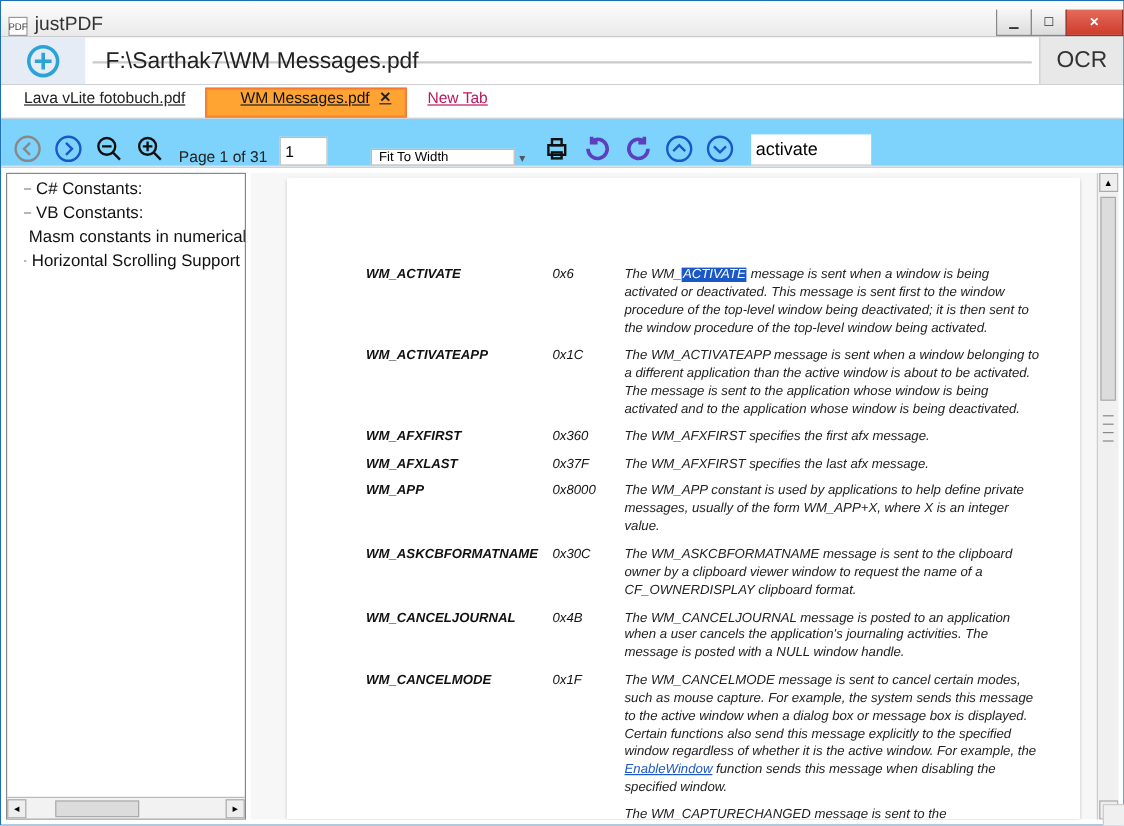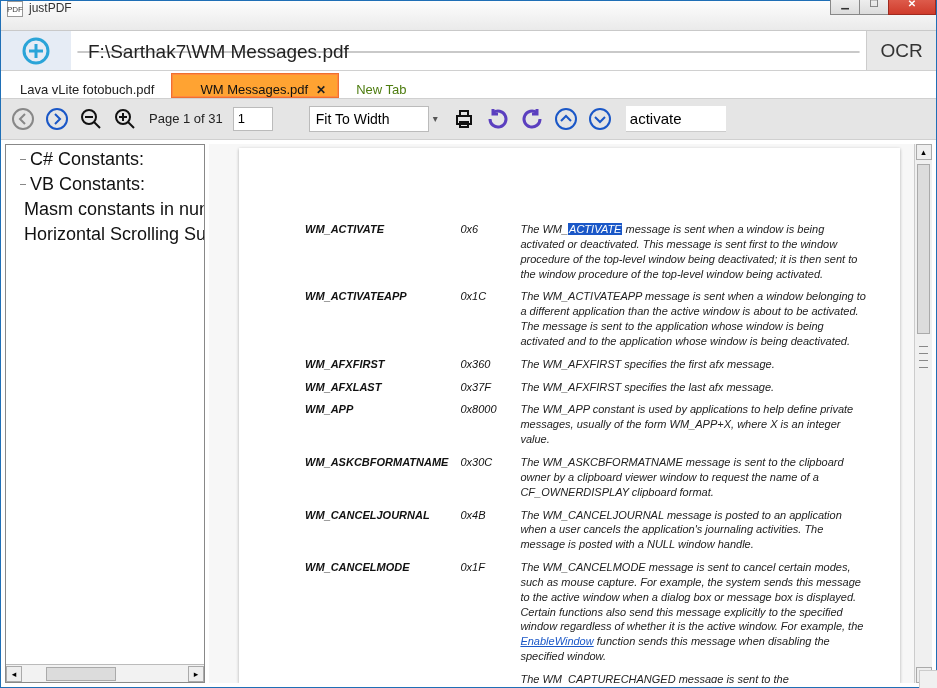--- a/index.html
+++ b/index.html
@@ -1,60 +1,60 @@
 <!DOCTYPE html>
 <html><head>
 <meta charset="utf-8">
 <style>
   * { margin: 0; padding: 0; box-sizing: border-box; font-family: "Segoe UI", Tahoma, sans-serif; }
   body { background: #fff; overflow: hidden; }
 
   .window { width: 937px; height: 688px; border: 1px solid #1f6fb6; background: #fff; display: flex; flex-direction: column; box-shadow: 0 0 6px rgba(0,0,0,.3); }
 
   
-  .titlebar { height: 30px; background: linear-gradient(#fdfdfd, #eaeaea); border-bottom: 1px solid #c9c9c9; display: flex; align-items: flex-start; padding-left: 6px; }
+  .titlebar { height: 30px; background: linear-gradient(#fdfdfd, #eaeaea); border-bottom: 1px solid #c9c9c9; display: flex; align-items: flex-end; padding-left: 6px; }
   .titlebar .app-icon { width: 16px; height: 16px; margin-right: 6px; display:flex; align-items:center; justify-content:center; font-size:8px; background:#fff; border:1px solid #999; color:#444;}
-  .titlebar .title { font-size: 12px; color: #333; flex: 1; }
+  .titlebar .title { font-size: 16px; color: #333; flex: 1; }
   .win-btns { display: flex; height: 22px; margin-top:-8px; }
   .win-btn { width: 30px; height: 22px; border: 1px solid #888; border-top:none; background: linear-gradient(#f7f7f7,#dcdcdc); display:flex; align-items:center; justify-content:center; font-size:10px; color:#333; margin-left:-1px;}
   .win-btn.minimize::before{content:"▁";}
   .win-btn.maximize::before{content:"☐";}
   .win-btn.close{ width:48px; background: linear-gradient(#e46b5b,#cf3b2b); border-color:#9e2a1f; color:#fff;}
   .win-btn.close::before{content:"✕"; font-weight:bold;}
 
   
   .topstrip { display:flex; align-items:stretch; height:40px; border-bottom:1px solid #d0d0d0;}
   .addbtn { width:70px; background:#e6ecf5; display:flex; align-items:center; justify-content:center;}
   .addbtn svg { width:28px; height:28px;}
   .pathbox { flex:1; margin:20px 6px; background:#fff; border:1px solid #c9c9c9; border-radius:14px; display:flex; align-items:center; padding:0 10px; font-size:19px; color:#222;}
   .ocrbtn { width:70px; background:#e8e8e8; border-left:1px solid #ccc; display:flex; align-items:center; justify-content:center; font-size:19px; color:#333;}
 
   
   .tabrow { height:28px; display:flex; align-items:stretch; border-bottom:1px solid #d0d0d0; background:#fff; padding-left:4px;}
-  .tab { padding:0 12px; display:flex; align-items:flex-end; font-size:13px; color:#222; border:1px solid transparent; margin:2px 2px 0 2px;}
+  .tab { padding:0 12px; display:flex; align-items:flex-start; font-size:13px; color:#222; border:1px solid transparent; margin:2px 2px 0 2px;text-decoration:underline;}
   .tab.active { background:#ffa332; border:1px solid #f07030; box-shadow:inset 0 0 0 1px rgba(255,100,80,.4);padding-left:28px;}
   .tab.active .tab-label{color:#111;}
   .tab .close-x { margin-left:8px; font-weight:bold; font-size:12px; color:#222;}
-  .tab.new { color:#4d7c0f;}
-
-  
-  .toolbar { height:40px; display:flex; align-items:center; padding:0 8px; gap:6px; border-bottom:1px solid #e5e5e5; background:#e5e5e5;}
+  .tab.new { color:#be185d;}
+
+  
+  .toolbar { height:40px; display:flex; align-items:flex-end; padding:0 8px; gap:6px; border-bottom:1px solid #e5e5e5; background:#7dd3fc;}
   .tbtn { width:28px; height:28px; display:flex; align-items:center; justify-content:center;}
   .tbtn svg{width:24px;height:24px;}
   .page-lbl{ font-size:13px; color:#222; margin:0 4px;}
   .page-input{ width:40px; height:24px; border:1px solid #bbb; font-size:13px; padding:0 4px;}
-  .zoom-select{ width:120px; height:26px; border:1px solid #bbb; font-size:14px; padding:0 6px; margin-left:30px;}
+  .zoom-select{ width:120px; height:14px; border:1px solid #bbb; font-size:11px; padding:0 6px; margin-left:30px;}
   .dropdown-caret{margin-left:-2px; font-size:10px; color:#555;}
   .search-input{ width:100px; height:26px; border:none; border-bottom:1px solid #ccc; font-size:15px; padding:0 4px; margin-left:6px; outline:none;}
 
   
   .body { flex:1; display:flex; border-top:1px solid #d0d0d0; background:#fff; overflow:hidden;}
   .sidebar { width:200px; border:1px solid #888; margin:4px; background:#fff; display:flex; flex-direction:column;}
   .sidebar-list{ flex:1; padding:2px 4px; overflow:hidden;}
-  .sidebar-item{ font-size:18px; color:#111; white-space:nowrap; padding:2px 0 2px 10px; display:flex; align-items:center;}
+  .sidebar-item{ font-size:14px; color:#111; white-space:nowrap; padding:2px 0 2px 10px; display:flex; align-items:center;}
   .sidebar-item::before{content:""; display:inline-block; width:6px; height:1px; background:#888; margin-right:4px;}
   .sidebar-hscroll{ height:18px; border-top:1px solid #bbb; background:#f2f2f2; display:flex; align-items:center;}
   .sidebar-hscroll .thumb{ width:70px; height:14px; background:#dcdcdc; border:1px solid #aaa; margin-left:24px;}
   .sidebar-hscroll .arrow{ width:16px; height:16px; border:1px solid #aaa; background:#eee; font-size:9px; display:flex; align-items:center; justify-content:center;}
 
   .docarea{ flex:1; background:#f7f7f7; position:relative; overflow:hidden; margin:4px 4px 4px 0;}
   .doc-scroll-v{ position:absolute; right:0; top:0; bottom:0; width:18px; background:#f0f0f0; border-left:1px solid #ccc; display:flex; flex-direction:column; align-items:center;}
   .doc-scroll-v .arrow{height:16px;width:16px;border:1px solid #aaa;background:#eee;font-size:9px;display:flex;align-items:center;justify-content:center;}
   .doc-scroll-v .track{flex:1; width:100%; position:relative;}
   .doc-scroll-v .thumb{ position:absolute; left:2px; right:2px; top:4px; height:170px; background:#dcdcdc; border:1px solid #aaa;}

